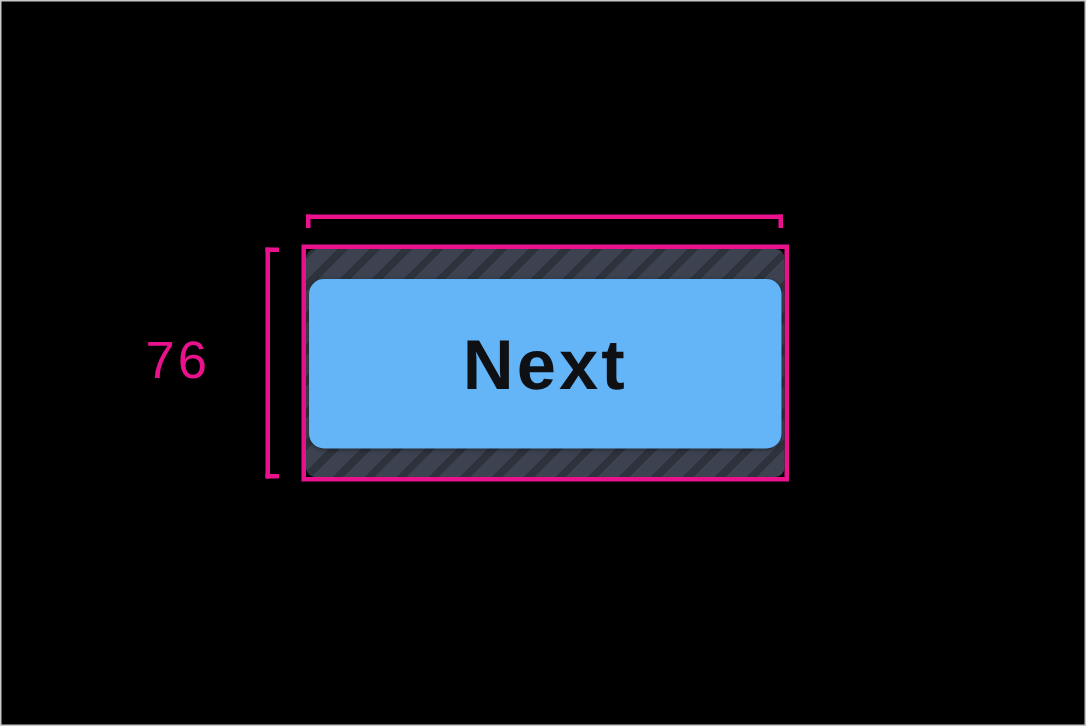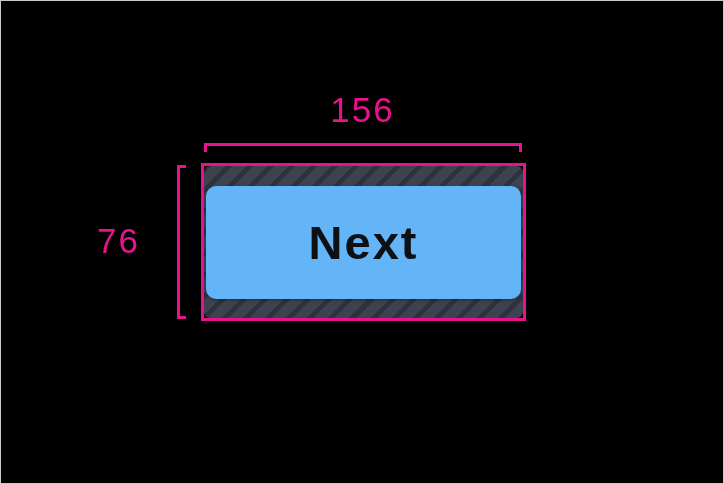--- a/index.html
+++ b/index.html
@@ -92,21 +92,20 @@
     letter-spacing: 2px;
     box-shadow: 0 1px 3px rgba(0, 0, 0, 0.35);
     cursor: pointer;
   }
 </style>
 </head>
 <body>
 
 <div class="canvas">
 
-  <div class="dim-label width-label">156</div>
 
   <div class="width-bracket"></div>
 
   <div class="dim-label height-label">76</div>
 
   <div class="height-bracket"></div>
 
   <div class="touch-target">
     <div class="hatch"></div>
     <button class="next-button">

